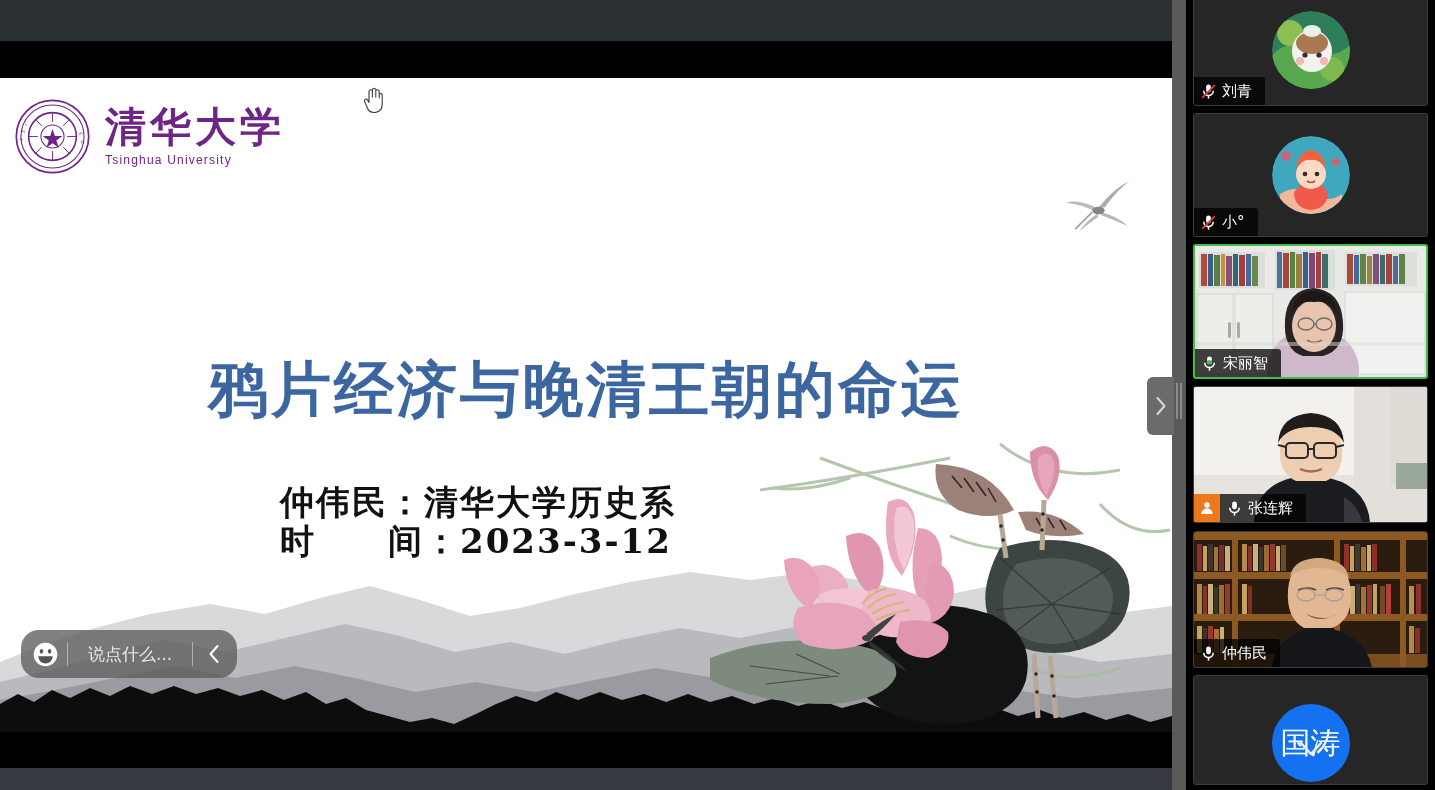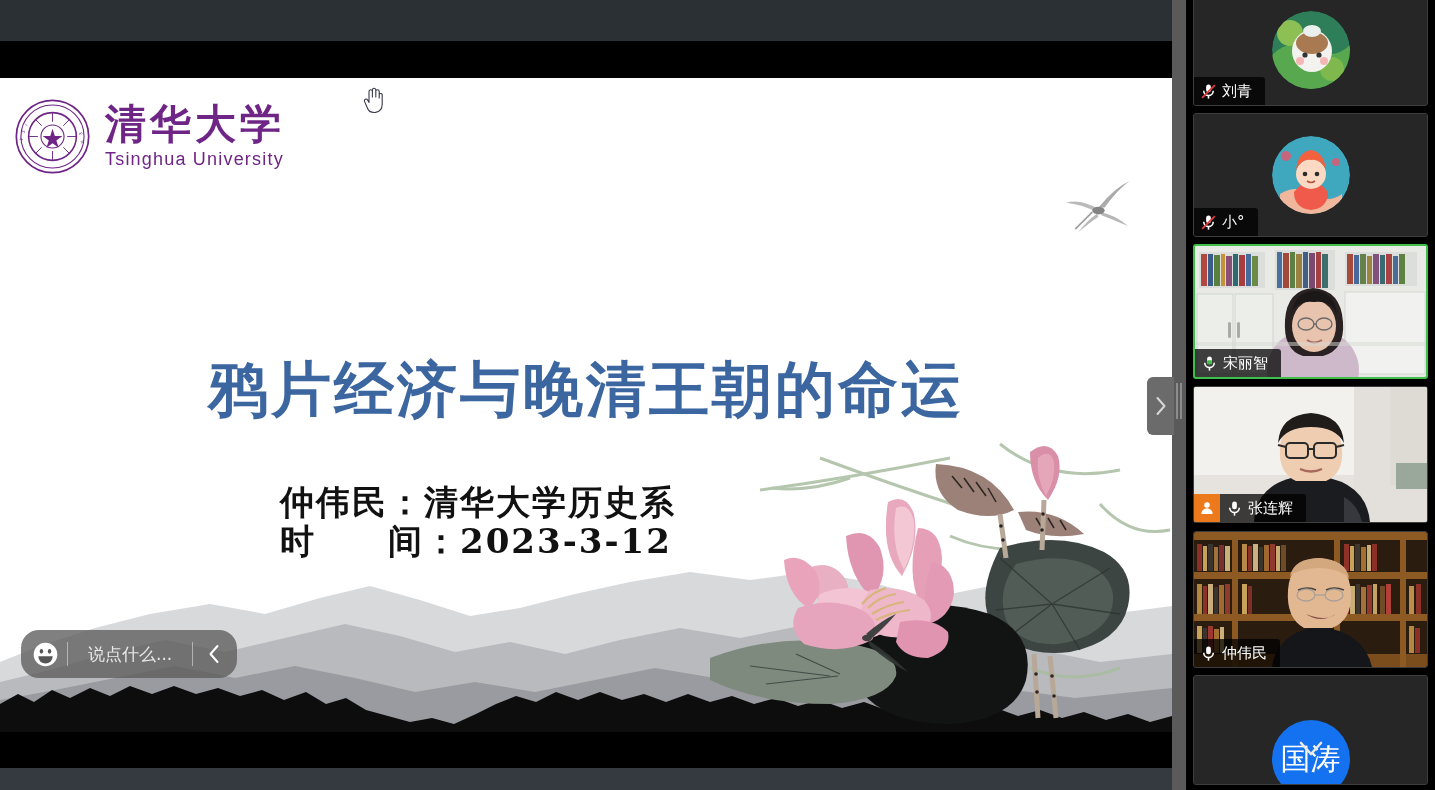--- a/index.html
+++ b/index.html
@@ -31,21 +31,21 @@
   .logo-block { position:absolute; left:14px; top:20px; display:flex; align-items:center; gap:14px; }
   .logo-seal  { width:77px; height:77px; }
   .logo-words { display:flex; flex-direction:column; }
   .logo-cn {
     font-family:"DejaVu Sans","Liberation Sans",sans-serif;
     font-size:41px; font-weight:700; color:#6e2585; letter-spacing:4px;
     line-height:1.05;
   }
   .logo-en {
     font-family:"Liberation Sans",sans-serif;
-    font-size:18px; color:#6e2585; letter-spacing:1.2px; margin-top:3px;
+    font-size:12px; color:#6e2585; letter-spacing:1.2px; margin-top:3px;
   }
 
   
   .dragonfly { position:absolute; left:1060px; top:100px; width:80px; height:62px; opacity:.72; }
 
   
   .slide-title {
     position:absolute; left:0; top:272px; width:1172px; text-align:center;
     font-family:"DejaVu Sans","Liberation Sans",sans-serif;
     font-size:60px; font-weight:700; color:#3c66a0; letter-spacing:3px;
@@ -598,21 +598,21 @@
               <rect x="11" y="17" width="2" height="4" fill="#fff"></rect>
             </svg>
           </div>
           <div class="pname">仲伟民</div>
         </div>
       </div>
     </div>
 
     <div class="tile" style="height:110px;">
       <div class="tile-media">
-        <div class="tile-avatar-wrap" style="align-items:flex-start;padding-top:44px;text-align:center;">
+        <div class="tile-avatar-wrap" style="align-items:flex-start;padding-top:28px;text-align:center;">
           <div class="avatar-circle" style="background:#1472f0;">
             <div class="avatar-initial">国涛</div>
           </div>
         </div>
       </div>
     </div>
 
     <div class="scroll-chevron" style="left:110px; top:737px; position:absolute;">
       <svg width="26" height="18" viewBox="0 0 26 18">
           <path d="M3 3 L13 14 L23 3" stroke="#e9e9e9" stroke-width="2.6" fill="none" stroke-linecap="round" stroke-linejoin="round"></path>

